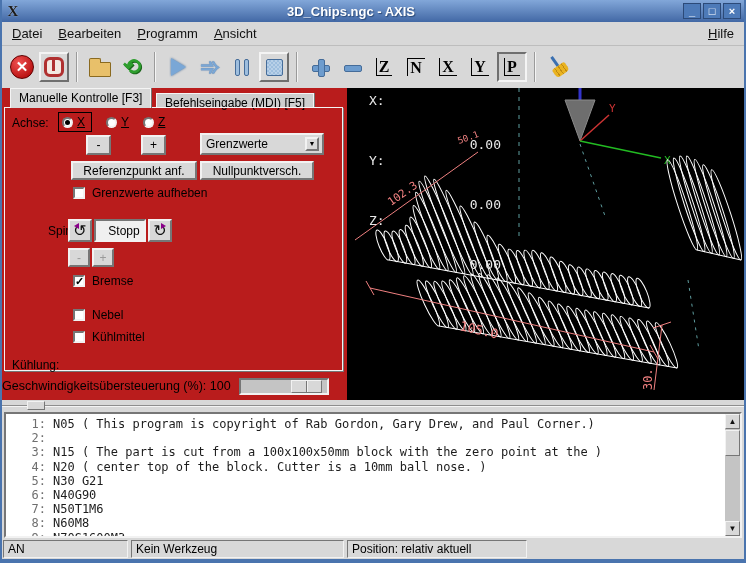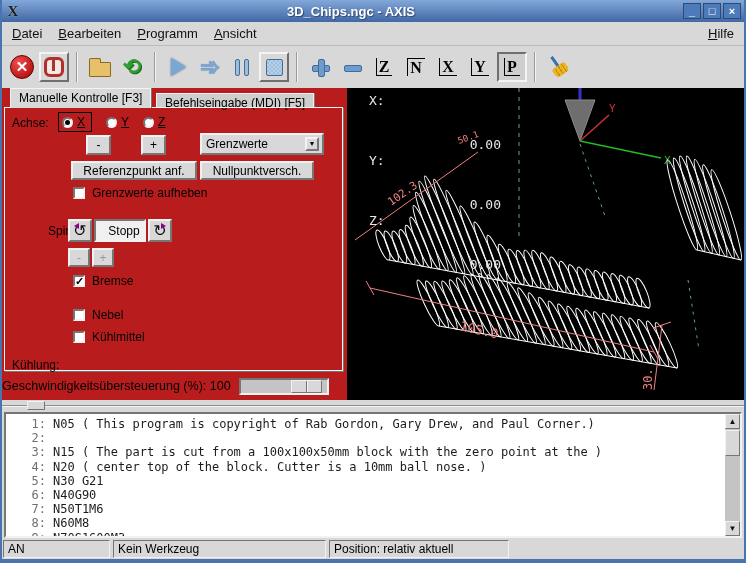--- a/index.html
+++ b/index.html
@@ -426,17 +426,17 @@
     <div class="gline"><span class="num">9:</span><span class="txt">N70S1600M3</span></div>
   </div>
   <div class="vscroll">
     <div class="sb-arrow sb-up">▲</div>
     <div class="sb-thumb"></div>
     <div class="sb-arrow sb-down">▼</div>
   </div>
 </div>
 
 <div class="statusbar">
-  <div class="status-cell" style="width:107px;">AN</div>
+  <div class="status-cell" style="width:125px;">AN</div>
   <div class="status-cell" style="width:213px;">Kein Werkzeug</div>
   <div class="status-cell" style="width:180px;">Position: relativ aktuell</div>
 </div>
 <div class="bottom-border"></div>
 
 </body></html>

